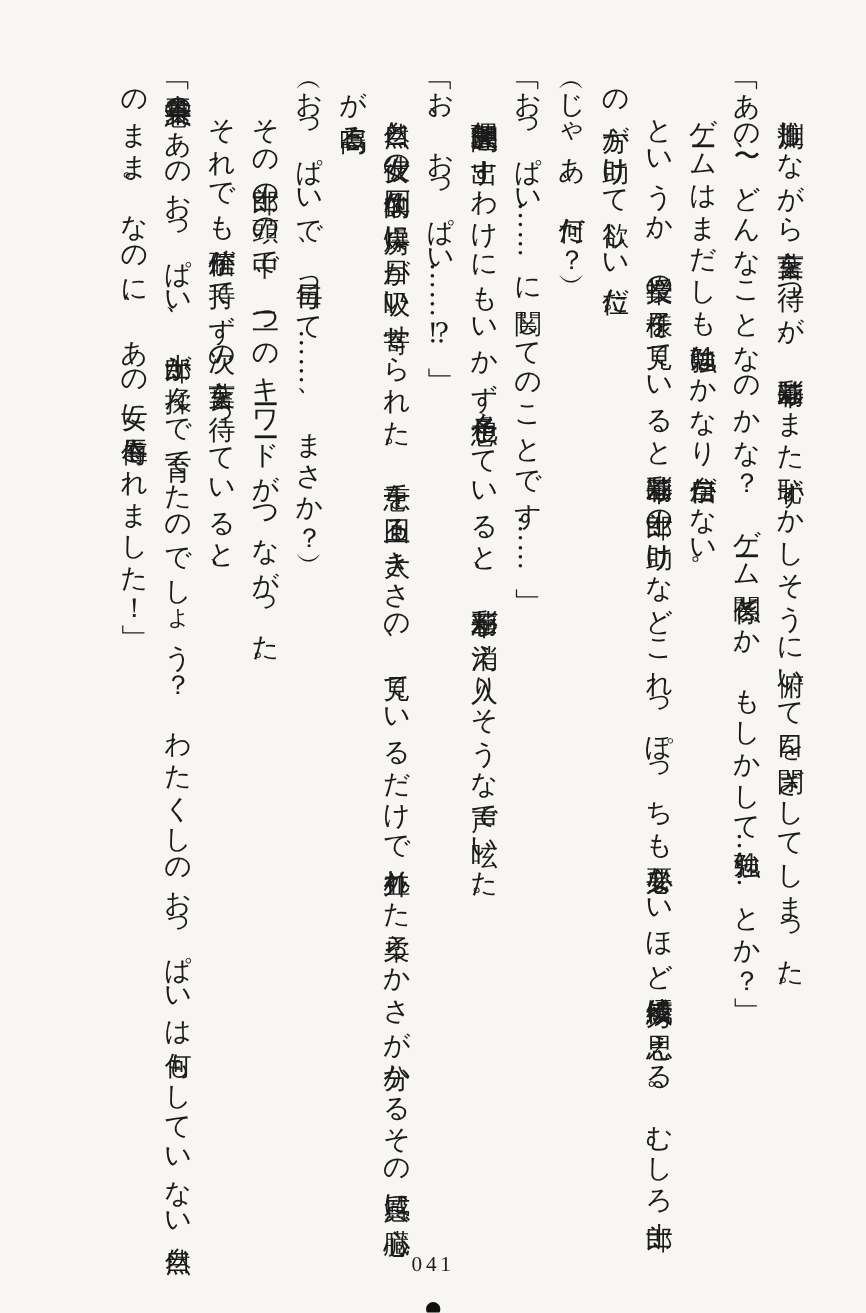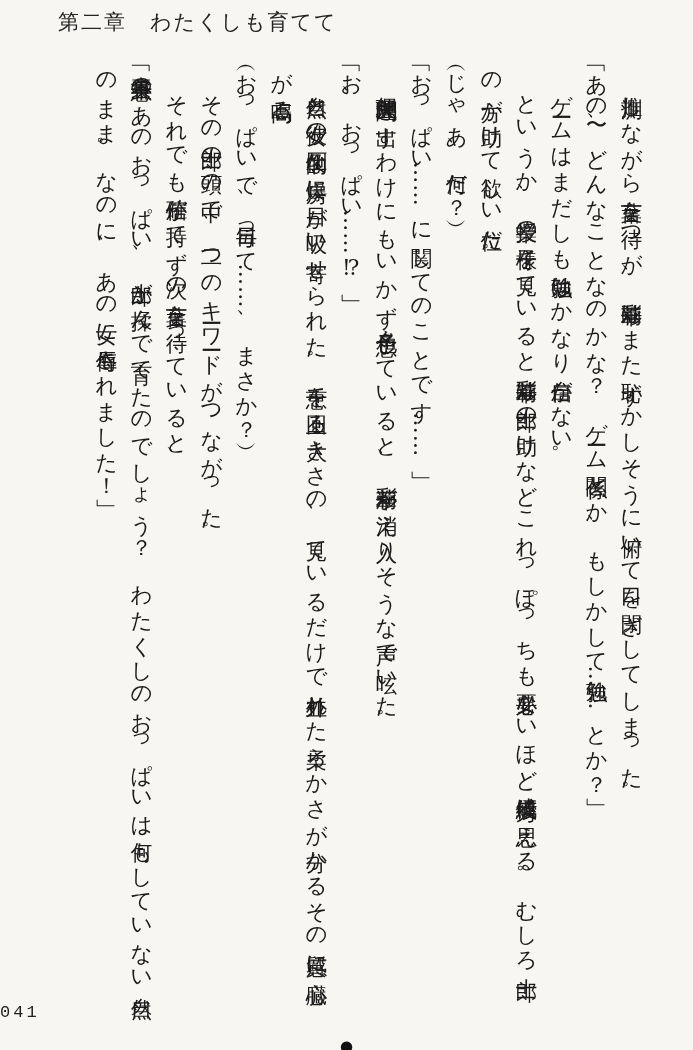--- a/index.html
+++ b/index.html
@@ -45,42 +45,42 @@
     padding: 0;
   }
   .text-block p.indent {
     text-indent: 1em;
   }
   .page-footer {
     position: absolute;
     left: 0;
     width: 100%;
     bottom: 28px;
-    font-family: Liberation Mono, monospace;
+    text-align: center;
+    font-family: Liberation Serif, serif;
     font-size: 17px;
     letter-spacing: 3px;
     color: #202020;
   }
   .footer-dot {
     position: absolute;
     left: 0;
     width: 100%;
     bottom: -4px;
     text-align: center;
     font-size: 15px;
     color: #111;
     line-height: 1;
   }
 </style>
 </head>
 <body>
 
 <div class="page">
 
-  <div class="running-head">第二章　わたくしも育てて</div>
 
   <div class="text-block">
       <p class="indent">推測しながら言葉を待つが、彩莉華はまた恥ずかしそうに俯いて口を閉ざしてしまった。</p>
       <p class="no-indent">「あの〜、どんなことなのかな？　ゲーム関係とか、もしかして勉強……とか？」</p>
       <p class="indent">ゲームはまだしも勉強はかなり自信がない。</p>
       <p class="indent">というか、授業の様子を見ていると彩莉華は士郎の助けなどこれっぽっちも必要ないほど成績優秀に思える。むしろ士郎の方が助けて欲しい位だ。</p>
       <p class="no-indent">（じゃあ、何だ？）</p>
       <p class="no-indent">「おっぱい……に関してのことです……」</p>
       <p class="indent">無理矢理聞き出すわけにもいかず色々予想していると、彩莉華が消え入りそうな声で呟いた。</p>
       <p class="no-indent">「お、おっぱい……⁉」</p>

